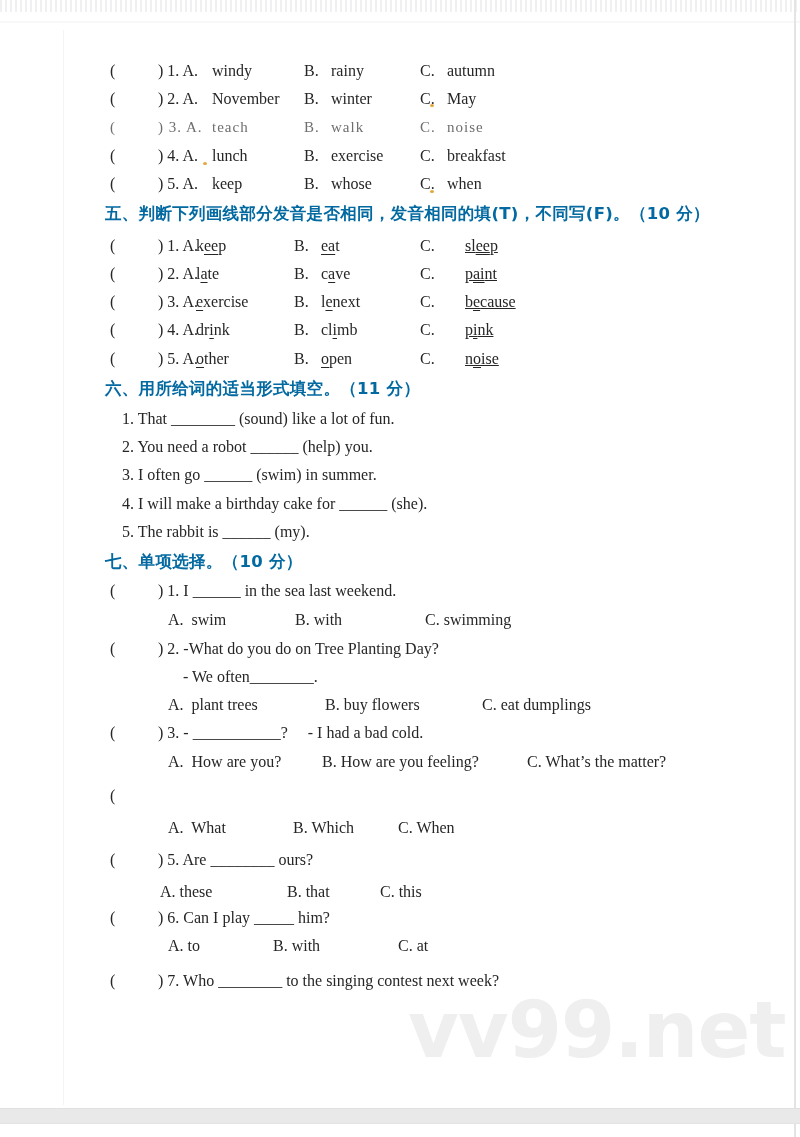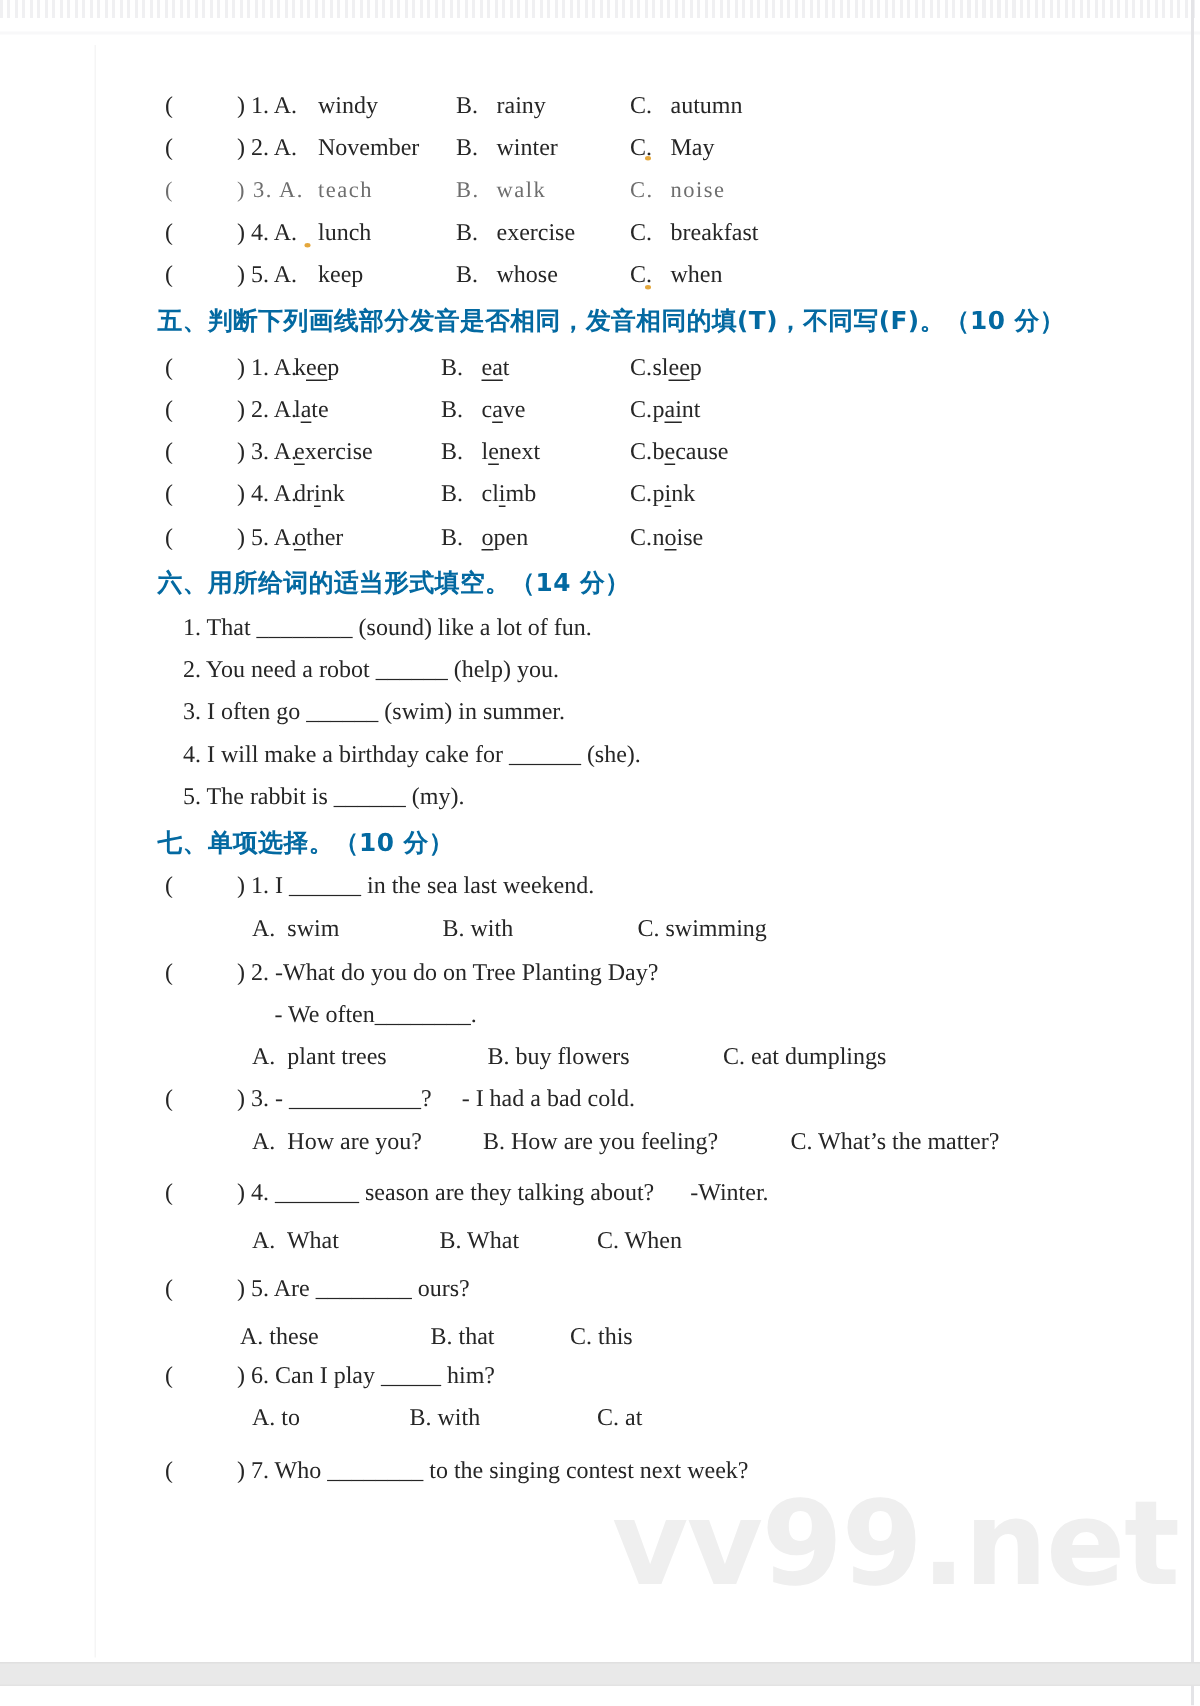--- a/index.html
+++ b/index.html
@@ -25,21 +25,21 @@
     font-size:16.5px; color:#0369a1; letter-spacing:0.3px;
   }
   .line { position:absolute; white-space:pre; font-size:16px;text-align:center; }
   .row { position:absolute; left:110px; width:640px; height:22px; font-size:16px; }
   .row > span { position:absolute; top:0; white-space:pre; }
   .c-open { left:0; width:48px; }
   .c-pre  { left:48px; }
   .s4 .c-wa { left:102px; } .s4 .c-lb { left:194px; } .s4 .c-wb { left:221px; }
   .s4 .c-lc { left:310px; } .s4 .c-wc { left:337px; }
   .s5 .c-wa { left:86px; }  .s5 .c-lb { left:184px; } .s5 .c-wb { left:211px; }
-  .s5 .c-lc { left:310px; } .s5 .c-wc { left:325px; }
+  .s5 .c-lc { left:310px; } .s5 .c-wc { left:355px;text-decoration:underline; }
   .light { color:#6e6e6e; font-size:15px; letter-spacing:1px; }
   .u { text-decoration:underline; text-underline-offset:3px; text-decoration-thickness:1px; }
   i { font-style:normal; }
   .opt { position:absolute; white-space:pre; font-size:16px; }
   .dot { position:absolute; width:4px; height:3px; border-radius:50%; background:#e4a73c; }
   .watermark {
     position:absolute; left:368px; top:985px;
     font-family:"DejaVu Sans", sans-serif; font-weight:800;
     font-size:78px; color:#efefef; letter-spacing:-1px;margin-left:40px;
   }
@@ -145,21 +145,21 @@
   <div class="row s5" style="top:350px">
     <span class="c-open">(</span>
     <span class="c-pre">) 5. A.</span>
     <span class="c-wa"><i></i><i class="u">o</i><i>ther</i></span>
     <span class="c-lb">B.</span>
     <span class="c-wb"><i></i><i class="u">o</i><i>pen</i></span>
     <span class="c-lc">C.</span>
     <span class="c-wc"><i>n</i><i class="u">o</i><i>ise</i></span>
   </div>
 
-  <div class="heading" style="top:378px">六、用所给词的适当形式填空。（14 分）</div>
+  <div class="heading" style="top:378px">六、用所给词的适当形式填空。（11 分）</div>
   <div class="line" style="left:122px; top:410px">1. That ________ (sound) like a lot of fun.</div>
   <div class="line" style="left:122px; top:438px">2. You need a robot ______ (help) you.</div>
   <div class="line" style="left:122px; top:466px">3. I often go ______ (swim) in summer.</div>
   <div class="line" style="left:122px; top:495px">4. I will make a birthday cake for ______ (she).</div>
   <div class="line" style="left:122px; top:523px">5. The rabbit is ______ (my).</div>
 
   <div class="heading" style="top:551px">七、单项选择。（10 分）</div>
 
   <div class="row" style="top:582px">
     <span class="c-open">(</span>
@@ -181,24 +181,23 @@
   <div class="row" style="top:724px">
     <span class="c-open">(</span>
     <span class="c-pre">) 3. - ___________?     - I had a bad cold.</span>
   </div>
   <span class="opt" style="left:168px; top:753px">A.  How are you?</span>
   <span class="opt" style="left:322px; top:753px">B. How are you feeling?</span>
   <span class="opt" style="left:527px; top:753px">C. What’s the matter?</span>
 
   <div class="row" style="top:787px">
     <span class="c-open">(</span>
-    <span class="c-pre">) 4. _______ season are they talking about?      -Winter.</span>
   </div>
   <span class="opt" style="left:168px; top:819px">A.  What</span>
-  <span class="opt" style="left:293px; top:819px">B. What</span>
+  <span class="opt" style="left:293px; top:819px">B. Which</span>
   <span class="opt" style="left:398px; top:819px">C. When</span>
 
   <div class="row" style="top:851px">
     <span class="c-open">(</span>
     <span class="c-pre">) 5. Are ________ ours?</span>
   </div>
   <span class="opt" style="left:160px; top:883px">A. these</span>
   <span class="opt" style="left:287px; top:883px">B. that</span>
   <span class="opt" style="left:380px; top:883px">C. this</span>
 

